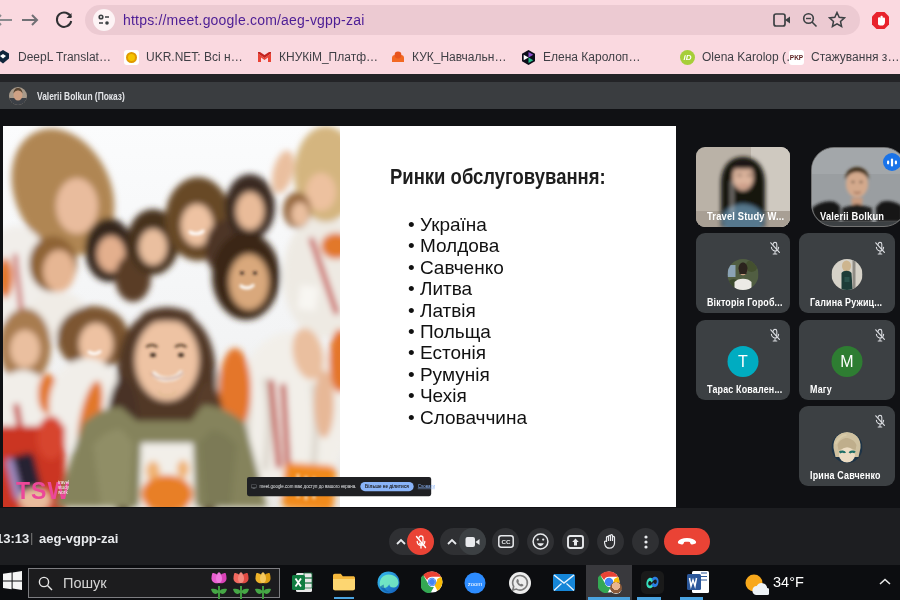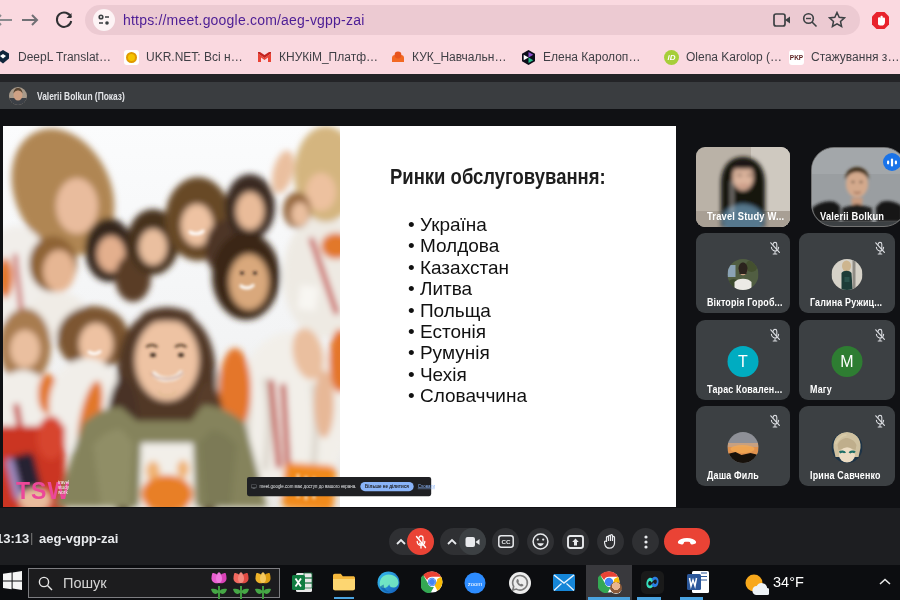--- a/index.html
+++ b/index.html
@@ -103,21 +103,21 @@
   </div>
   <div class="bk" style="left:521px">
     <svg width="15" height="15" viewBox="0 0 15 15">
         <path d="M7.5 0L14 3.75v7.5L7.5 15 1 11.25v-7.5z" fill="#0d0d1a"></path>
         <path d="M7.5 2l4.8 2.75L7.5 7.5z" fill="#8e4fd0"></path>
         <path d="M7.5 7.5l4.8 2.75L7.5 13z" fill="#27c08b"></path>
         <path d="M2.7 4.75L7.5 7.5 2.7 10.25z" fill="#fff"></path>
       </svg>
     <span style="width:100px">Елена Каролоп | Publons</span>
   </div>
-  <div class="bk" style="left:664px">
+  <div class="bk" style="left:680px">
     <div class="bkico" style="background:#a6ce39;border-radius:50%;color:#fff;font-size:8px;font-style:italic">iD</div>
     <span style="width:98px">Olena Karolop (0000-000</span>
   </div>
   <div class="bk" style="left:789px">
     <div class="bkico" style="background:#fff;color:#5a1f1f;font-size:6.5px;letter-spacing:0">PKP</div>
     <span style="width:90px">Стажування за кордоном</span>
   </div>
 </div>
 
 <div id="stage" class="abs">
@@ -260,22 +260,23 @@
         <path d="M155 265c4 6 14 6 18 0" stroke="#d8b886" stroke-width="1.2" fill="none"></path>
 
         <path d="M295 348v24M303 350v24M311 351v22" stroke="#fae3c2" stroke-width="2.6" opacity=".9"></path>
       </g>
     </svg>
     </div>
     <div class="abs" style="left:387px;top:38px;font-size:22px;font-weight:bold;color:#1e1e1e;transform:scaleX(.84);transform-origin:0 0;white-space:nowrap">Ринки обслуговування:</div>
     <div class="abs" style="left:405px;top:88px;font-size:19px;color:#111;line-height:21.4px">
       <div>• Україна</div>
         <div>• Молдова</div>
-        <div>• Казахстан</div>
+        <div>• Савченко</div>
         <div>• Литва</div>
+        <div>• Латвія</div>
         <div>• Польща</div>
         <div>• Естонія</div>
         <div>• Румунія</div>
         <div>• Чехія</div>
         <div>• Словаччина</div>
     </div>
     <div class="abs" style="left:13px;top:352px;color:#ec4899;font-weight:bold;font-size:23px;letter-spacing:1px">TSW</div>
     <div class="abs" style="left:55px;top:355px;color:#f2f2f2;font-size:4.6px;line-height:4.8px">travel<br>study<br>work</div>
     <div class="abs" style="left:244px;top:351px;width:442px;height:46px;background:#1f2023;border-radius:5px;display:flex;align-items:center;transform:scale(.4167);transform-origin:0 0">
       <svg style="margin-left:10px;flex:0 0 auto" width="13" height="11" viewBox="0 0 13 11">
@@ -388,34 +389,20 @@
       <svg class="micoff" viewBox="0 0 14 14">
           <path d="M5.2 3.2a1.8 1.8 0 0 1 3.6 0v3.6a1.8 1.8 0 0 1-.3 1M3.4 6.3a3.6 3.6 0 0 0 5.8 2.9M10.6 6.3a3.6 3.6 0 0 1-.5 1.8M7 10.3V13M5.2 13h3.6" stroke="#dadce0" stroke-width="1.1" fill="none" stroke-linecap="round"></path>
           <path d="M2.8 1.8l8.6 9.6" stroke="#dadce0" stroke-width="1.2" stroke-linecap="round"></path>
         </svg>
       <div class="avc" style="background:#2e7d32;display:flex;align-items:center;justify-content:center">
           <span style="color:#fff;font-size:16px">M</span>
         </div>
       <div class="tname">Магу</div>
     </div>
 
-    <div class="tile" style="left:2px;top:260px;width:94px">
-      <svg class="micoff" viewBox="0 0 14 14">
-          <path d="M5.2 3.2a1.8 1.8 0 0 1 3.6 0v3.6a1.8 1.8 0 0 1-.3 1M3.4 6.3a3.6 3.6 0 0 0 5.8 2.9M10.6 6.3a3.6 3.6 0 0 1-.5 1.8M7 10.3V13M5.2 13h3.6" stroke="#dadce0" stroke-width="1.1" fill="none" stroke-linecap="round"></path>
-          <path d="M2.8 1.8l8.6 9.6" stroke="#dadce0" stroke-width="1.2" stroke-linecap="round"></path>
-        </svg>
-      <div class="avc"><svg width="31" height="31" viewBox="0 0 31 31">
-            <rect width="31" height="31" fill="#8e9097"></rect>
-            <rect y="13" width="31" height="10" fill="#e0924e"></rect>
-            <rect y="11" width="31" height="4" fill="#c7a080"></rect>
-            <ellipse cx="15" cy="17" rx="12" ry="4" fill="#f2a953" opacity=".8"></ellipse>
-            <path d="M0 31V22l8-2 6 3 9-2 8 2v8z" fill="#17110b"></path>
-          </svg></div>
-      <div class="tname">Даша Филь</div>
-    </div>
     <div class="tile" style="left:105px;top:260px;width:96px">
       <svg class="micoff" viewBox="0 0 14 14">
           <path d="M5.2 3.2a1.8 1.8 0 0 1 3.6 0v3.6a1.8 1.8 0 0 1-.3 1M3.4 6.3a3.6 3.6 0 0 0 5.8 2.9M10.6 6.3a3.6 3.6 0 0 1-.5 1.8M7 10.3V13M5.2 13h3.6" stroke="#dadce0" stroke-width="1.1" fill="none" stroke-linecap="round"></path>
           <path d="M2.8 1.8l8.6 9.6" stroke="#dadce0" stroke-width="1.2" stroke-linecap="round"></path>
         </svg>
       <div class="avc"><svg width="31" height="31" viewBox="0 0 31 31">
             <rect width="31" height="31" fill="#1d3346"></rect>
             <path d="M2 16C1 6 8 0 15.5 0S30 6 29 16l-2 9H4z" fill="#cfc1a0"></path>
             <path d="M6 13c2-5 6-7 9-7s8 2 10 7l-1 5-8-3-9 3z" fill="#bfae8c"></path>
             <ellipse cx="15.5" cy="23" rx="8" ry="7.5" fill="#ecdcc3"></ellipse>

